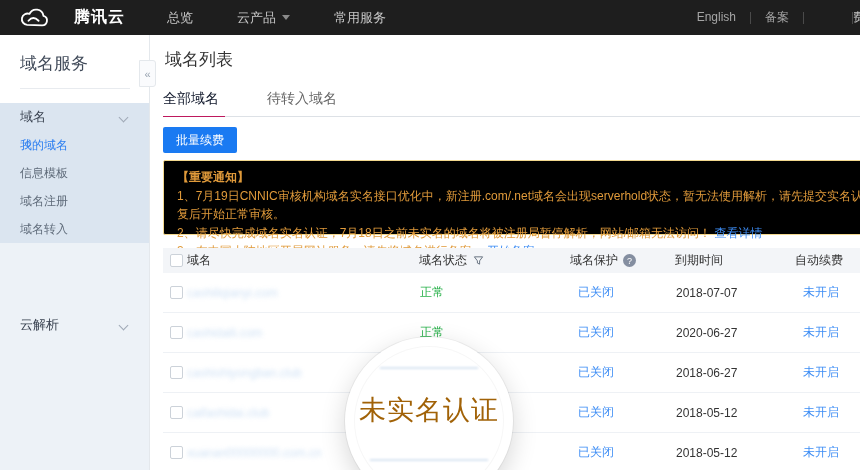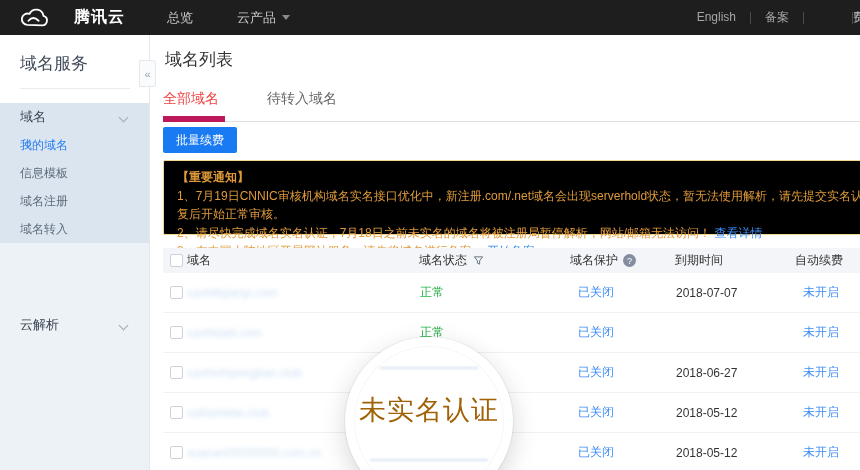--- a/index.html
+++ b/index.html
@@ -51,21 +51,21 @@
   .sb-item.active { color:#2d7ff0; }
   .sb-item.active .dot { width:6px; height:6px; top:10px; left:25px;
     background:transparent; border:1px solid #2d7ff0; }
 
   
   .main { position:absolute; top:35px; left:151px; width:709px; height:435px; background:#fff; }
   .page-title { position:absolute; top:13px; left:14px; font-size:17px; color:#333; }
   .tabs { position:absolute; top:55px; left:12px; right:-2px; display:flex;
     gap:42px; border-bottom:1px solid #dde1e6; }
   .tab { font-size:14px; color:#666; padding:0 6px 8px 0; cursor:pointer; }
-  .tab.active { color:#ef4444; border-bottom:6px solid #be185d; margin-bottom:-1px; }
+  .tab.active { color:#0f172a; border-bottom:1px solid #be185d; margin-bottom:-1px; }
   .btn-primary { position:absolute; top:92px; left:12px; height:26px;
     padding:0 13px; background:#1a7af2; color:#fff; font-size:12px; border:none;
     border-radius:2px; line-height:26px; cursor:pointer;
     font-family:Liberation Serif, serif; }
 
   
   .notice { position:absolute; top:125px; left:12px; width:785px; height:75px;
     background:#000000; border:1px solid #f2d88f; border-radius:2px;
     padding:7px 13px; font-size:12px; line-height:18.5px; color:#e09a3a; }
   .notice .n-title { font-weight:bold; }
@@ -120,20 +120,23 @@
       <span>腾讯云</span>
     </div>
     <div class="nav-items">
       <span class="nav-item">
         <span>总览</span>
       </span>
       <span class="nav-item">
         <span>云产品</span>
         <span class="caret-down"></span>
       </span>
+      <span class="nav-item">
+        <span>常用服务</span>
+      </span>
     </div>
     <div class="nav-right">
       <span class="nav-link">English</span>
       <span class="nav-divider"></span>
       <span class="nav-link">备案</span>
       <span class="nav-divider"></span>
       <span class="nav-spacer"></span>
       <span class="nav-divider"></span>
       <span class="nav-truncated">费</span>
     </div>
@@ -232,20 +235,21 @@
         <span class="cell c-renew link">未开启</span>
       </div>
 
       <div class="trow">
         <span class="cell c-check">
             <span class="cb"></span>
           </span>
         <span class="cell c-domain domain-blur">cashidaili.com</span>
         <span class="cell c-status status-normal">正常</span>
         <span class="cell c-protect link">已关闭</span>
+        <span class="cell c-expiry expiry-text">2020-06-27</span>
         <span class="cell c-renew link">未开启</span>
       </div>
 
       <div class="trow">
         <span class="cell c-check">
             <span class="cb"></span>
           </span>
         <span class="cell c-domain domain-blur">cashishiyongban.club</span>
         <span class="cell c-status"></span>
         <span class="cell c-protect link">已关闭</span>

